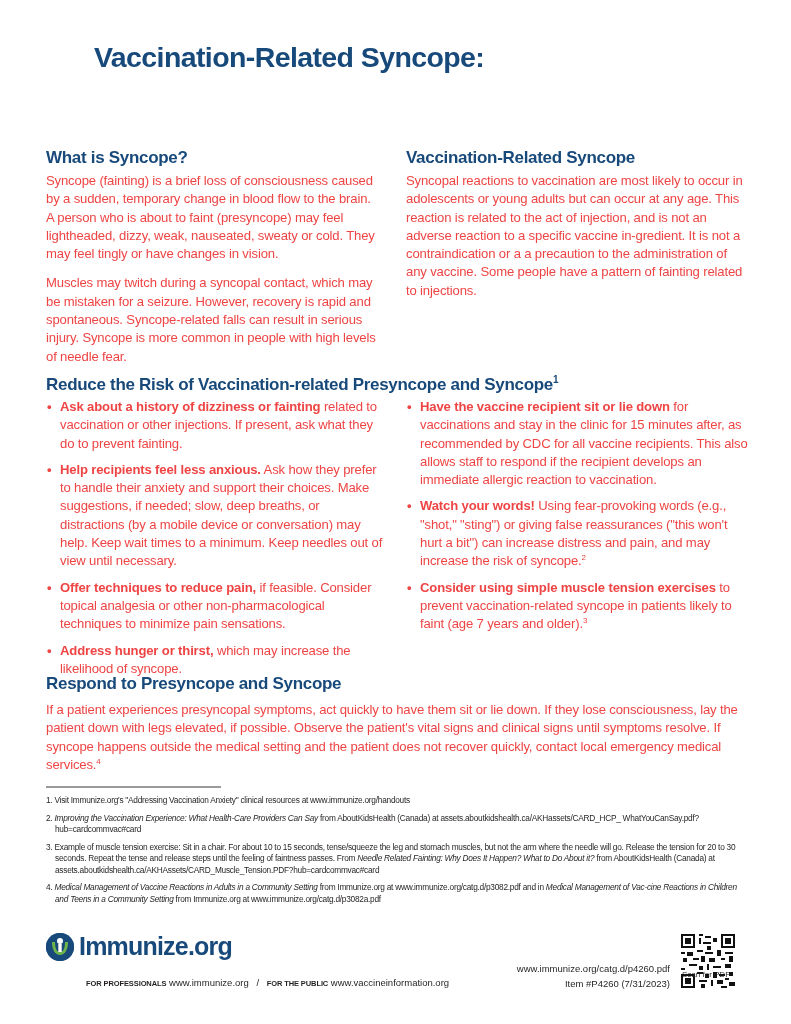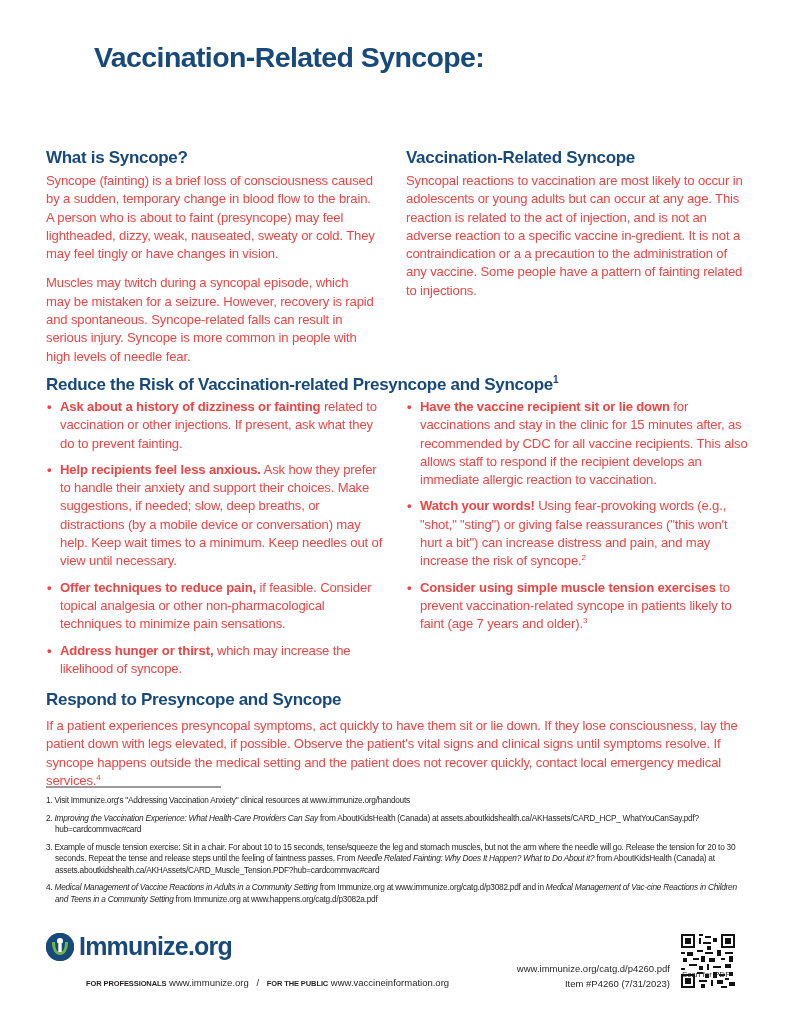--- a/index.html
+++ b/index.html
@@ -24,21 +24,21 @@
     .risk-heading { position: absolute; left: 46px; top: 369px; width: 720px; }
 
     .bullets { position: absolute; top: 398px; width: 340px; list-style: none; }
     .bullets.left { left: 46px; }
     .bullets.right { left: 406px; width: 345px; }
     .bullets li { position: relative; padding-left: 14px; margin-bottom: 8px; }
     .bullets li .bullet-dot { position: absolute; left: 1px; top: 0; font-weight: bold; }
     .bullets li b { font-weight: bold; }
 
     .respond { position: absolute; left: 46px; top: 673px; width: 700px; }
-    .respond .h2 { margin-bottom: 6px; margin-top: 16px; }
+    .respond .h2 { margin-bottom: 6px; }
 
     .fn-rule { position: absolute; left: 46px; top: 786px; width: 175px; height: 1.5px; background: #9a9a9a; }
     .footnotes { position: absolute; left: 46px; top: 795px; width: 700px; list-style: none; }
     .footnotes li { font-size: 8.3px; line-height: 11.5px; letter-spacing: -0.25px; padding-left: 9px; text-indent: -9px; margin-bottom: 6px; color: #231f20; }
     .footnotes li i { font-style: italic; }
 
     .logo { position: absolute; left: 46px; top: 932px; display: flex; align-items: center; }
     .logo-mark { width: 28px; height: 28px; border-radius: 50%; background: #17497a; position: relative; margin-right: 5px; }
     .logo-mark svg { position: absolute; left: 0; top: 0; }
     .logo-text { font-size: 25px; font-weight: bold; color: #17497a; letter-spacing: -0.8px; }
@@ -55,21 +55,21 @@
 </head>
 <body>
 
 <div class="title-block">
   <div class="title-main">Vaccination-Related Syncope:</div>
 </div>
 
 <section class="col-left-top">
   <div class="h2">What is Syncope?</div>
   <p class="body-text para">Syncope (fainting) is a brief loss of consciousness caused by a sudden, temporary change in blood flow to the brain. A person who is about to faint (presyncope) may feel lightheaded, dizzy, weak, nauseated, sweaty or cold. They may feel tingly or have changes in vision.</p>
-  <p class="body-text para">Muscles may twitch during a syncopal episode, which may be mistaken for a seizure. However, recovery is rapid and spontaneous. Syncope-related falls can result in serious injury. Syncope is more common in people with high levels of needle fear.</p>
+  <p class="body-text para">Muscles may twitch during a syncopal contact, which may be mistaken for a seizure. However, recovery is rapid and spontaneous. Syncope-related falls can result in serious injury. Syncope is more common in people with high levels of needle fear.</p>
 </section>
 
 <section class="col-right-top">
   <div class="h2">Vaccination-Related Syncope</div>
   <p class="body-text para">Syncopal reactions to vaccination are most likely to occur in adolescents or young adults but can occur at any age. This reaction is related to the act of injection, and is not an adverse reaction to a specific vaccine in-gredient. It is not a contraindication or a a precaution to the administration of any vaccine. Some people have a pattern of fainting related to injections.</p>
 </section>
 
 <div class="risk-heading h2"><span>Reduce the Risk of Vaccination-related Presyncope and Syncope</span><sup>1</sup></div>
 
 <ul class="bullets left body-text">
@@ -88,21 +88,21 @@
 <section class="respond">
   <div class="h2">Respond to Presyncope and Syncope</div>
   <p class="body-text"><span>If a patient experiences presyncopal symptoms, act quickly to have them sit or lie down. If they lose consciousness, lay the patient down with legs elevated, if possible. Observe the patient's vital signs and clinical signs until symptoms resolve. If syncope happens outside the medical setting and the patient does not recover quickly, contact local emergency medical services.</span><sup>4</sup></p>
 </section>
 
 <div class="fn-rule"></div>
 <ol class="footnotes" id="footnotes">
     <li><span>1.</span> <span>Visit Immunize.org's "Addressing Vaccination Anxiety" clinical resources at www.immunize.org/handouts</span></li>
     <li><span>2.</span> <i>Improving the Vaccination Experience: What Health-Care Providers Can Say</i><span> from AboutKidsHealth (Canada) at assets.aboutkidshealth.ca/AKHassets/CARD_HCP_ WhatYouCanSay.pdf?hub=cardcommvac#card</span></li>
     <li><span>3.</span> <span>Example of muscle tension exercise: Sit in a chair. For about 10 to 15 seconds, tense/squeeze the leg and stomach muscles, but not the arm where the needle will go. Release the tension for 20 to 30 seconds. Repeat the tense and release steps until the feeling of faintness passes. From </span><i>Needle Related Fainting: Why Does It Happen? What to Do About it?</i><span> from AboutKidsHealth (Canada) at assets.aboutkidshealth.ca/AKHAssets/CARD_Muscle_Tension.PDF?hub=cardcommvac#card</span></li>
-    <li><span>4.</span> <i>Medical Management of Vaccine Reactions in Adults in a Community Setting</i><span> from Immunize.org at www.immunize.org/catg.d/p3082.pdf and in </span><i>Medical Management of Vac-cine Reactions in Children and Teens in a Community Setting</i><span> from Immunize.org at www.happens.org/catg.d/p3082a.pdf</span></li>
+    <li><span>4.</span> <i>Medical Management of Vaccine Reactions in Adults in a Community Setting</i><span> from Immunize.org at www.immunize.org/catg.d/p3082.pdf and in </span><i>Medical Management of Vac-cine Reactions in Children and Teens in a Community Setting</i><span> from Immunize.org at www.immunize.org/catg.d/p3082a.pdf</span></li>
   </ol>
 
 <div class="logo">
   <div class="logo-mark">
     <svg width="28" height="28" viewBox="0 0 28 28">
       <circle cx="14" cy="14" r="14" fill="#17497a"></circle>
       <path d="M6 9 C6 18 10 22 14 22 C18 22 22 18 22 9 L19 9 C19 16 17 19 14 19 C11 19 9 16 9 9 Z" fill="#6db54b"></path>
       <circle cx="14" cy="8" r="3" fill="#ffffff"></circle>
       <rect x="12.3" y="11" width="3.4" height="8" fill="#ffffff"></rect>
     </svg>

